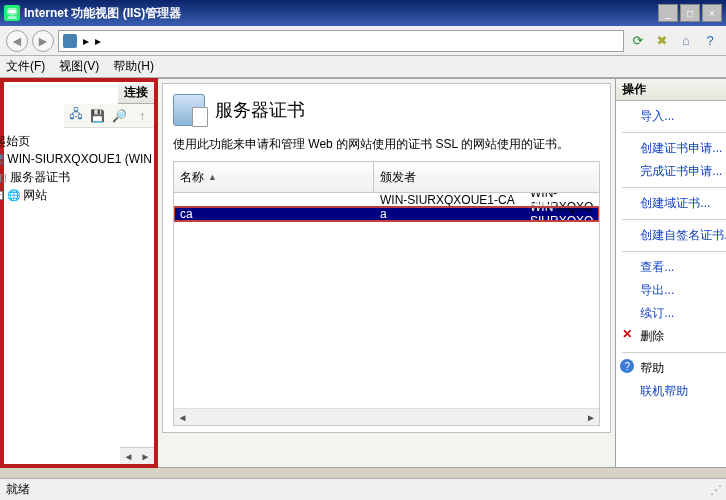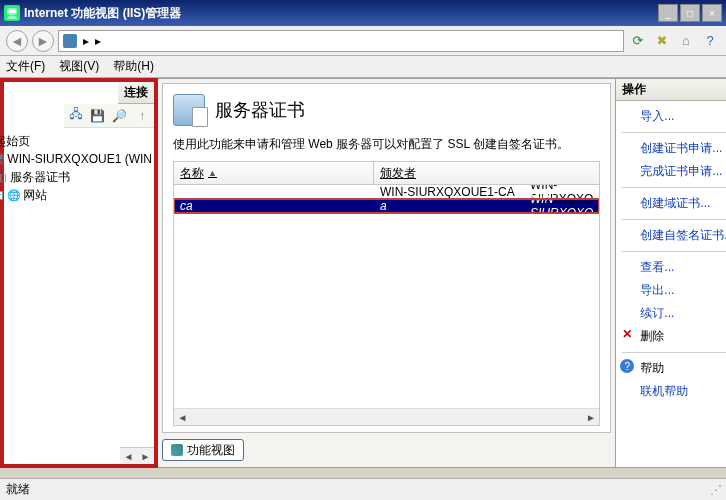--- a/index.html
+++ b/index.html
@@ -35,29 +35,29 @@
 .leftscroll { height:17px; border-top:1px solid #ccc; background:#f0f0f0; display:flex; }
 .leftscroll .arrow { width:17px; display:flex;align-items:center;justify-content:center; font-size:10px; color:#555; }
 .leftscroll .track { flex:1; }
 .centerpanel { flex:1; background:#f3f3ef; border:1px solid #9da1a5; border-left:0; display:flex; flex-direction:column; padding:4px; }
 .centercard { flex:1; background:#fff; border:1px solid #c0c0c0; padding:10px 10px 6px 10px; display:flex; flex-direction:column; }
 .center-title-row { display:flex; align-items:center; gap:10px; margin-bottom:10px; }
 .bigicon { width:32px; height:32px; background:linear-gradient(#cfe3f5,#8bb5d8); border:1px solid #6a93b8; border-radius:3px; position:relative; }
 .bigicon::after { content:""; position:absolute; right:-4px; bottom:-2px; width:14px; height:18px; background:#fff; border:1px solid #999; border-radius:1px; }
 .center-title { font-size:18px; }
 .desc { margin-bottom:8px; }
-.tablehead { display:flex; background:linear-gradient(#fdfdfd,#f0f0f0); border:1px solid #c8c8c8; height:24px;text-decoration:underline; }
+.tablehead { display:flex; background:linear-gradient(#fdfdfd,#f0f0f0); border:1px solid #c8c8c8; height:32px; }
 .th { padding:0 6px; display:flex; align-items:center; border-right:1px solid #c8c8c8; gap:4px; }
 .th:last-child { border-right:0; }
 .th1 { width:200px; } .th2 { width:150px; } .th3 { flex:1; overflow:hidden; }
 .sortarrow { font-size:9px; color:#555; }
 .tablebody { border:1px solid #c8c8c8; border-top:0; flex:1; overflow:hidden; position:relative; }
 .trow { display:flex; height:14px; align-items:center; }
 .td1 { width:200px; padding:0 6px; } .td2 { width:150px; padding:0 6px; } .td3 { flex:1; padding:0 6px; overflow:hidden; }
-.trow.selected { background:#000080; color:#fff; outline:2px solid #c04040; outline-offset:-1px;font-style:italic; }
+.trow.selected { background:#000080; color:#fff; outline:2px solid #c04040; outline-offset:-1px; }
 .cscroll { position:absolute; bottom:0; left:0; right:0; height:17px; border-top:1px solid #ddd; background:#f0f0f0; display:flex; }
 .cscroll .arrow { width:17px; display:flex;align-items:center;justify-content:center; font-size:10px; color:#555; }
 .cscroll .track { flex:1; }
 .viewtabs { height:26px; display:flex; align-items:center; gap:4px; margin-top:4px; }
 .viewtab { height:22px; border:1px solid #8f8f8f; border-radius:3px; background:#f5f5f0; padding:0 8px; display:flex; align-items:center; gap:4px; }
 .viewtab.active { background:#fff; border-color:#4f6d91; }
 .vicon { width:12px; height:12px; display:inline-block; }
 .vicon.feat { background:linear-gradient(45deg,#4aa,#3b8388); border-radius:2px; }
 .vicon.content { background:#fff; border:1px solid #999; }
 .rightpanel { width:158px; background:#fff; border:1px solid #9da1a5; border-left:0; display:flex; flex-direction:column; }
@@ -140,21 +140,21 @@
       <div class="arrow">►</div>
     </div>
   </div>
 
   <div class="centerpanel">
     <div class="centercard">
       <div class="center-title-row">
         <div class="bigicon"></div>
         <div class="center-title">服务器证书</div>
       </div>
-      <div class="desc">使用此功能来申请和管理 Web 服务器可以对配置了 SSL 创建自签名证书。</div>
+      <div class="desc">使用此功能来申请和管理 Web 的网站使用的证书 SSL 的网站使用的证书。</div>
       <div class="tablehead">
         <div class="th th1">
             <span>名称</span>
             <span class="sortarrow">▲</span>
           </div>
         <div class="th th3">
             <span>颁发者</span>
           </div>
       </div>
       <div class="tablebody">
@@ -169,24 +169,20 @@
           <div class="td3">WIN-SIURXQXO</div>
         </div>
         <div class="cscroll">
           <div class="arrow">◄</div>
           <div class="track"></div>
           <div class="arrow">►</div>
         </div>
       </div>
     </div>
     <div class="viewtabs">
-      <div class="viewtab active">
-          <span class="vicon feat"></span>
-          <span>功能视图</span>
-        </div>
     </div>
   </div>
 
   <div class="rightpanel">
     <div class="panehead">操作</div>
     <div class="actions">
       <div class="actionitem">导入...</div>
       <div class="actiondiv"></div>
       <div class="actionitem">创建证书申请...</div>
       <div class="actionitem">完成证书申请...</div>

